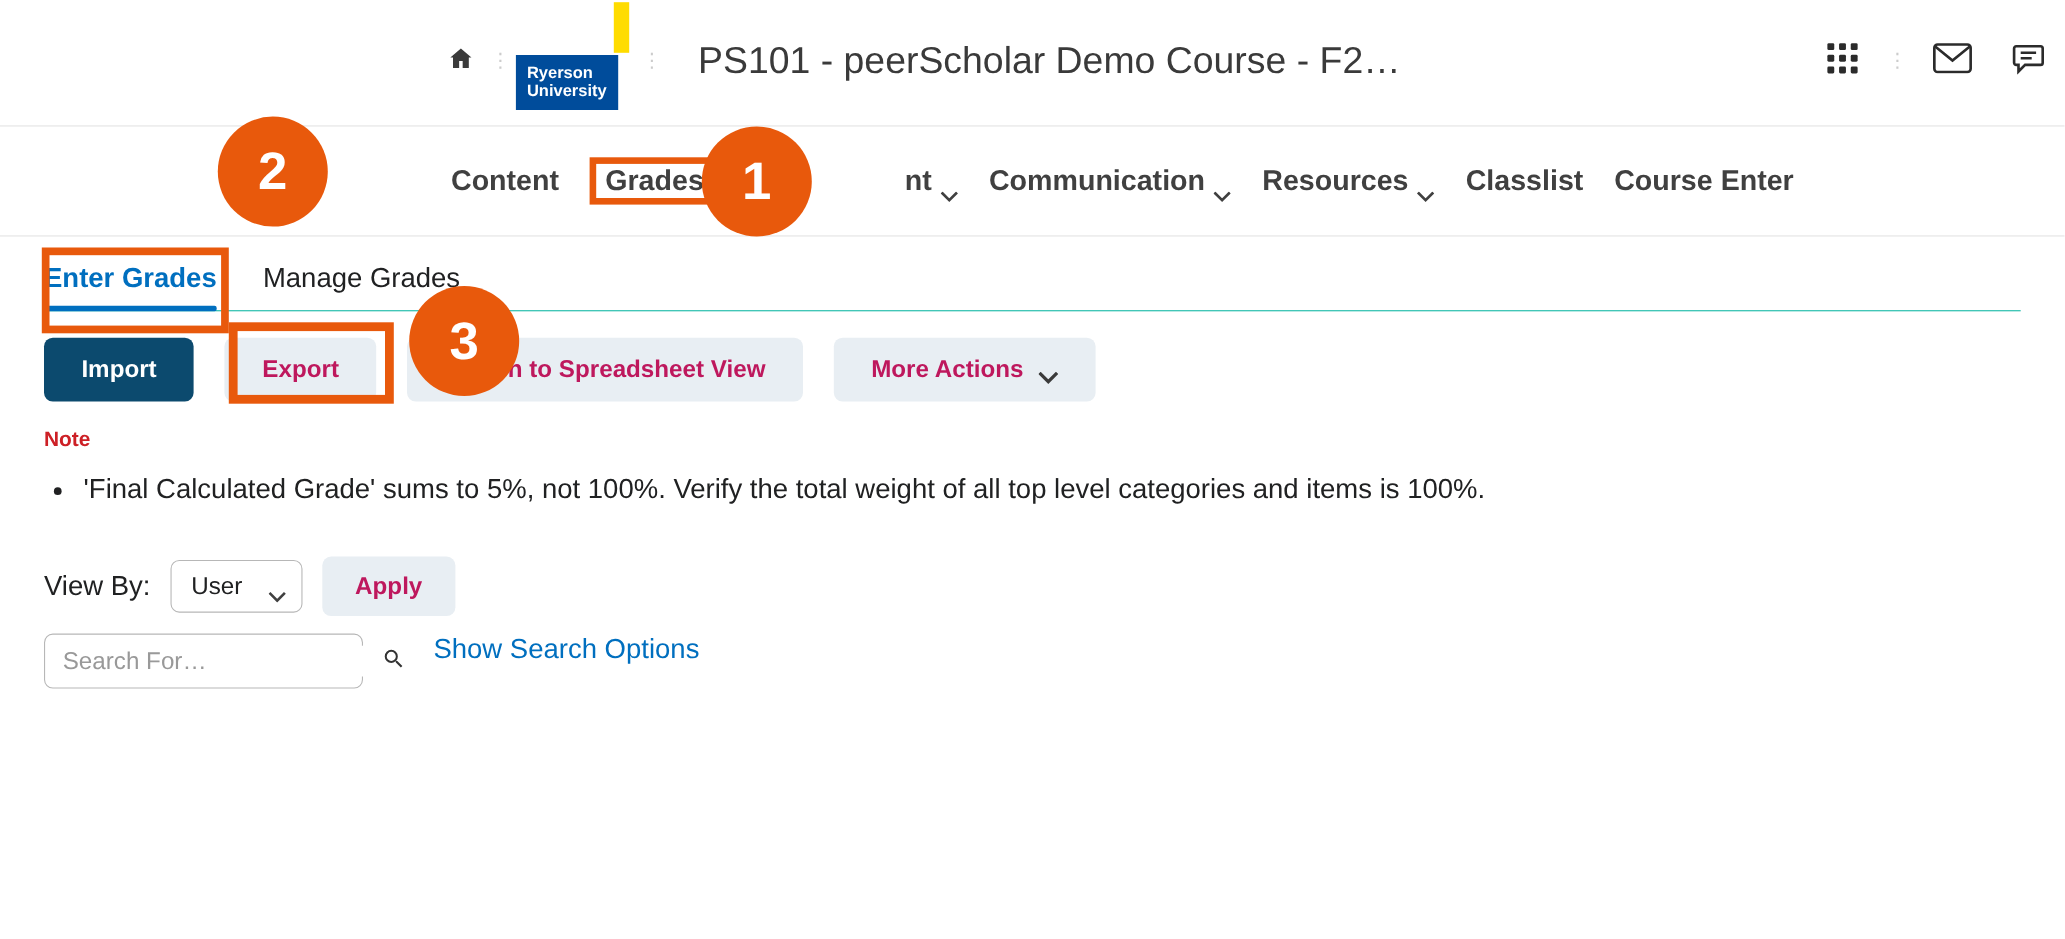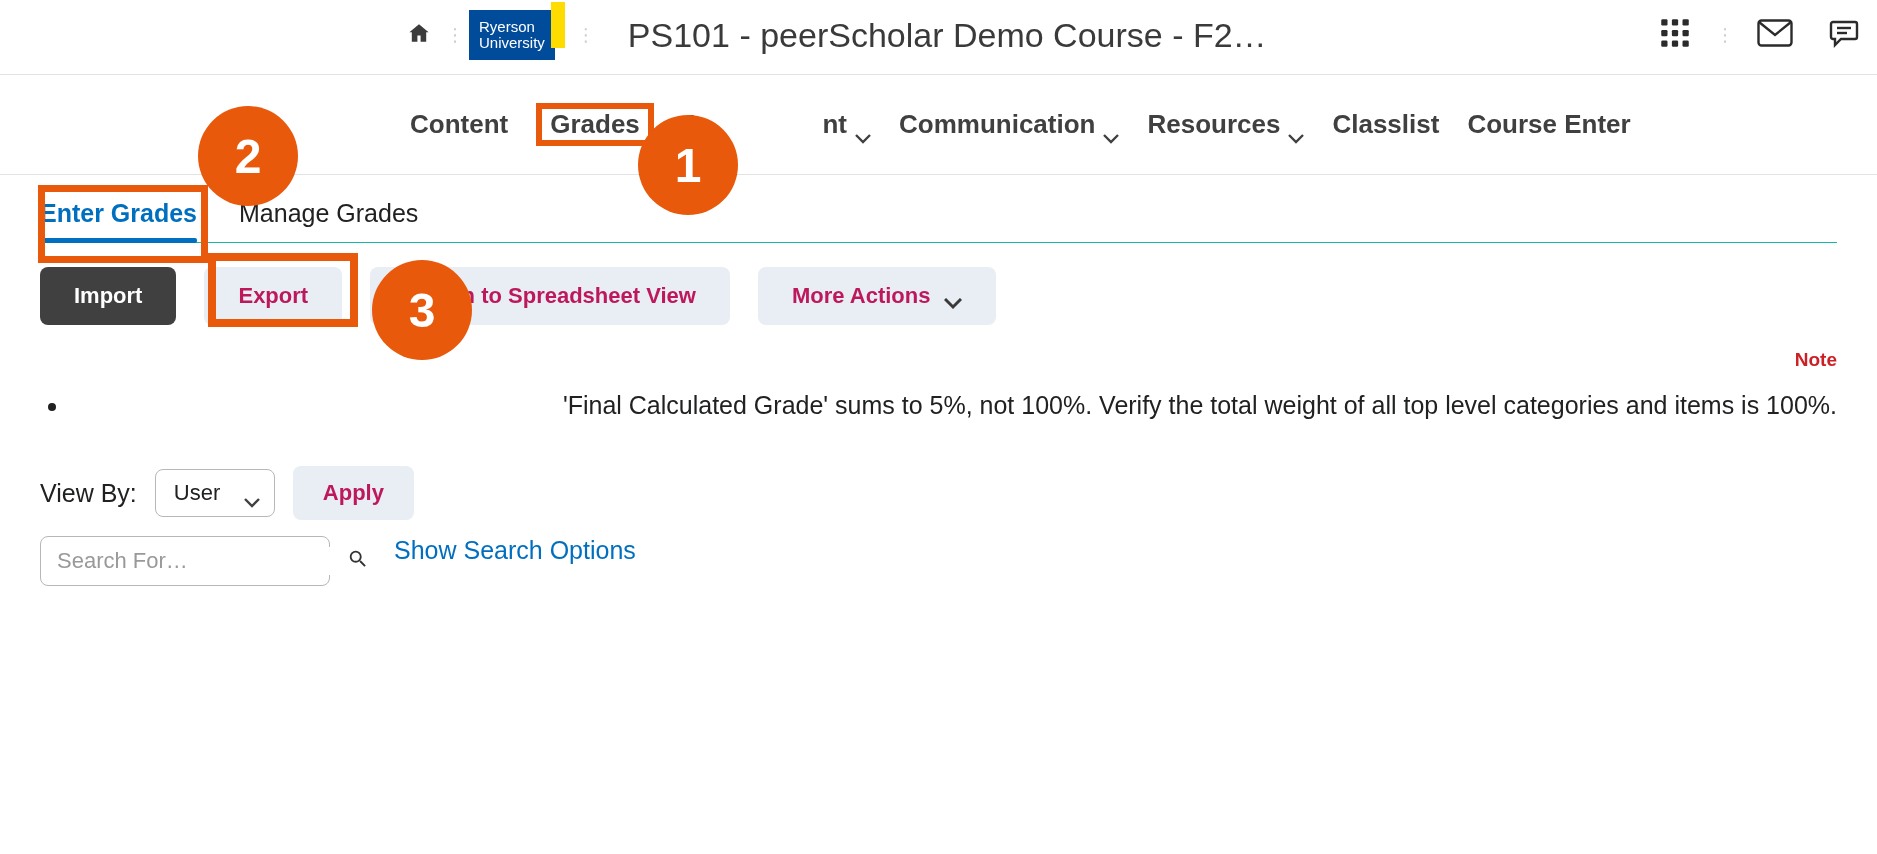--- a/index.html
+++ b/index.html
@@ -32,24 +32,25 @@
     position: relative;
     display: inline-block;
     margin-right: 14px;
   }
   .brand-box {
     display: inline-flex;
     flex-direction: column;
     justify-content: center;
     background: #004c9b;
     color: #fff;
-    font-weight: 400;
+    font-weight: 700;
     font-size: 15px;
     line-height: 16px;
     padding: 9px 10px;
+    margin-top: 40px;
   }
   .brand-accent {
     position: absolute;
     top: -8px;
     right: -10px;
     width: 14px;
     height: 46px;
     background: #ffdc00;
   }
   .course-title {
@@ -143,39 +144,39 @@
     position: relative;
   }
   .btn {
     font-size: 22px;
     font-weight: 600;
     border: none;
     border-radius: 8px;
     padding: 16px 34px;
     cursor: pointer;
   }
-  .btn-primary { background:#404040; color:#fff; }
+  .btn-primary { background:#0c4a6e; color:#fff; }
   .btn-secondary { background:#e8eef3; color:#be185d; }
   .btn-group { display:flex; align-items:center; gap:16px; }
   .more-actions { gap:14px; }
   .chev-small { width:18px; height:12px; }
   .chev-small svg { width:18px; height:12px; stroke:#3a3a3a; stroke-width:3; fill:none; }
 
   .export-box {
     position: absolute;
     left: 208px;
     top: 10px;
     width: 150px;
     height: 74px;
     border: 8px solid #e8590c;
     pointer-events: none;
   }
 
   
-  .note-block { padding: 24px 40px 0 40px; text-align: right; }
+  .note-block { padding: 24px 40px 0 40px; }
   .note-label { color:#cd2026; font-size:19px; font-weight:700; }
   .note-list { margin:20px 0 0 0; padding-left: 30px; font-size:25px; }
   .note-list li { padding-left: 6px; }
 
   
   .view-row {
     padding: 46px 40px 0 40px;
     display:flex;
     align-items:center;
     gap: 18px;

